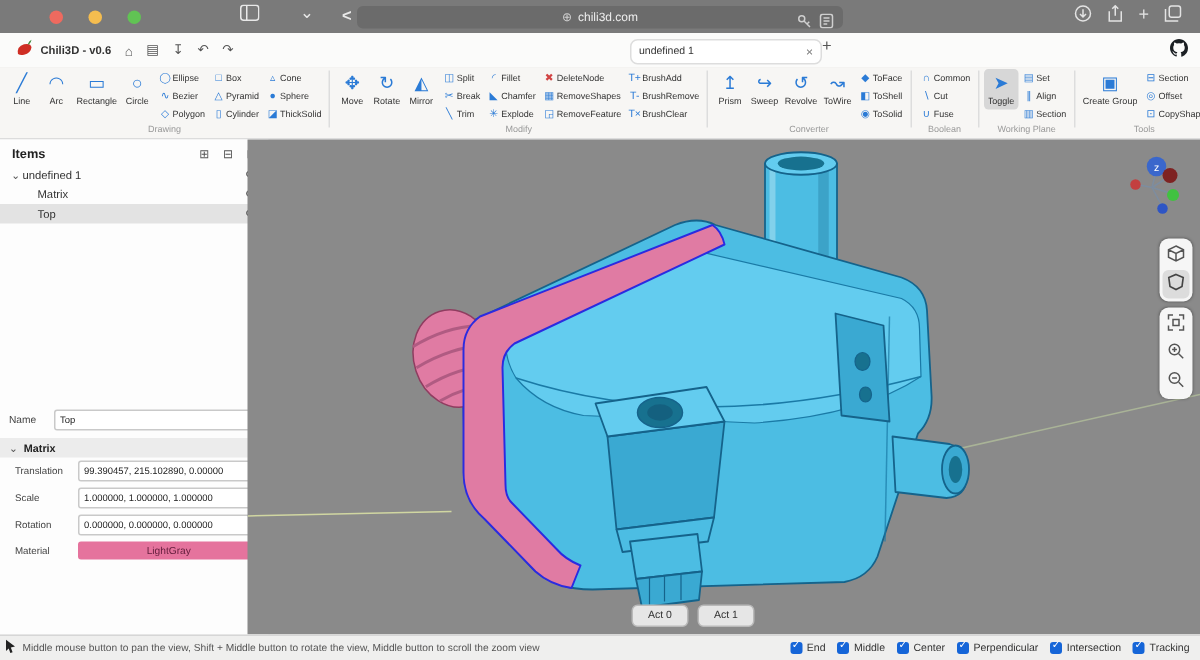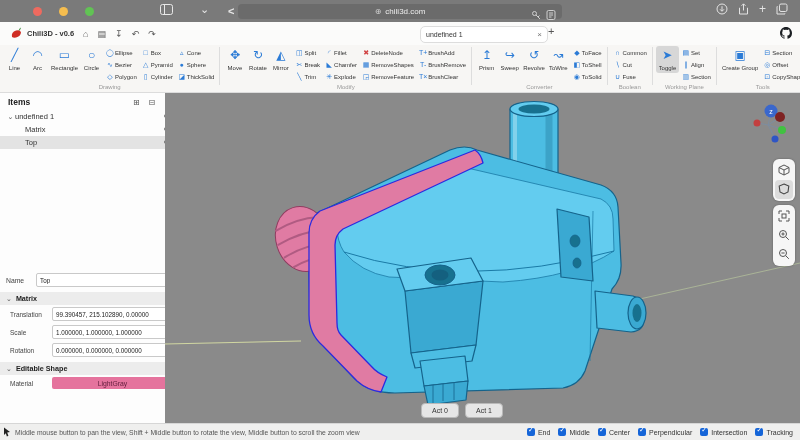--- a/index.html
+++ b/index.html
@@ -463,24 +463,20 @@
         </div>
         <div class="mrow">
           <span class="mlab">Scale</span>
           <input class="pinput" value="1.000000, 1.000000, 1.000000" style="">
         </div>
         <div class="mrow">
           <span class="mlab">Rotation</span>
           <input class="pinput" value="0.000000, 0.000000, 0.000000" style="">
         </div>
       </div>
-    <div class="sect-head">
-      <span class="schev">⌄</span>
-      <span>Editable Shape</span>
-    </div>
     <div class="mrow">
       <span class="mlab">Material</span>
       <span class="mat-btn">LightGray</span>
     </div>
   </div>
 </div>
 
 <div class="viewport">
   <svg class="model-svg" viewBox="0 0 635 330" width="635" height="330">
     <line x1="0" y1="251" x2="136" y2="248" stroke="#dde4a6" stroke-width="1" opacity="0.85"></line>

